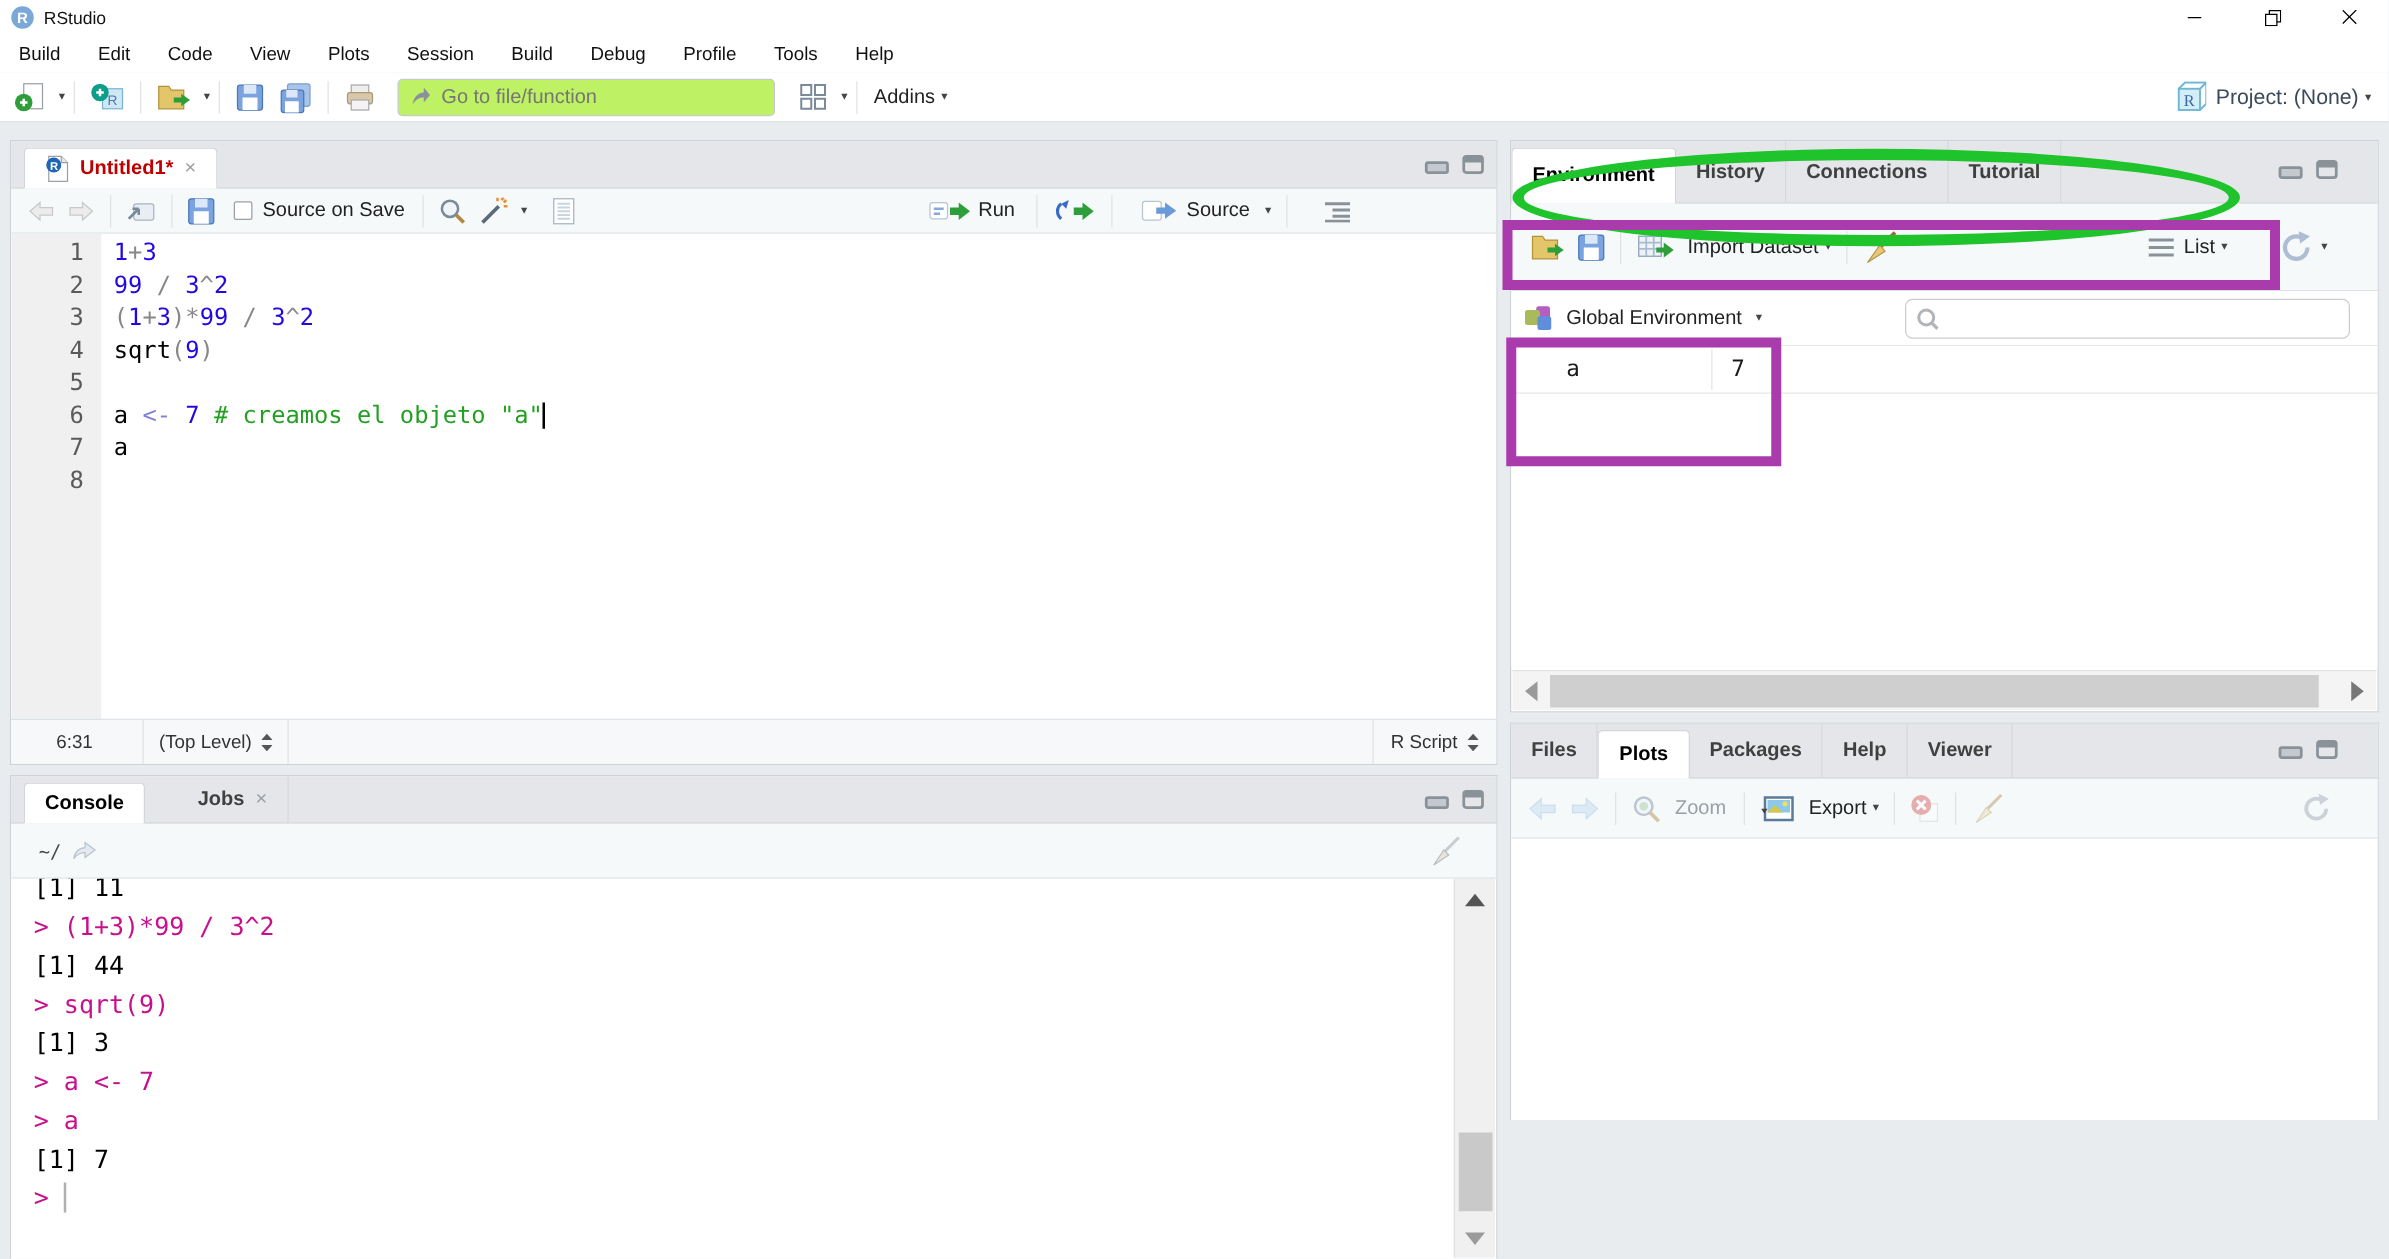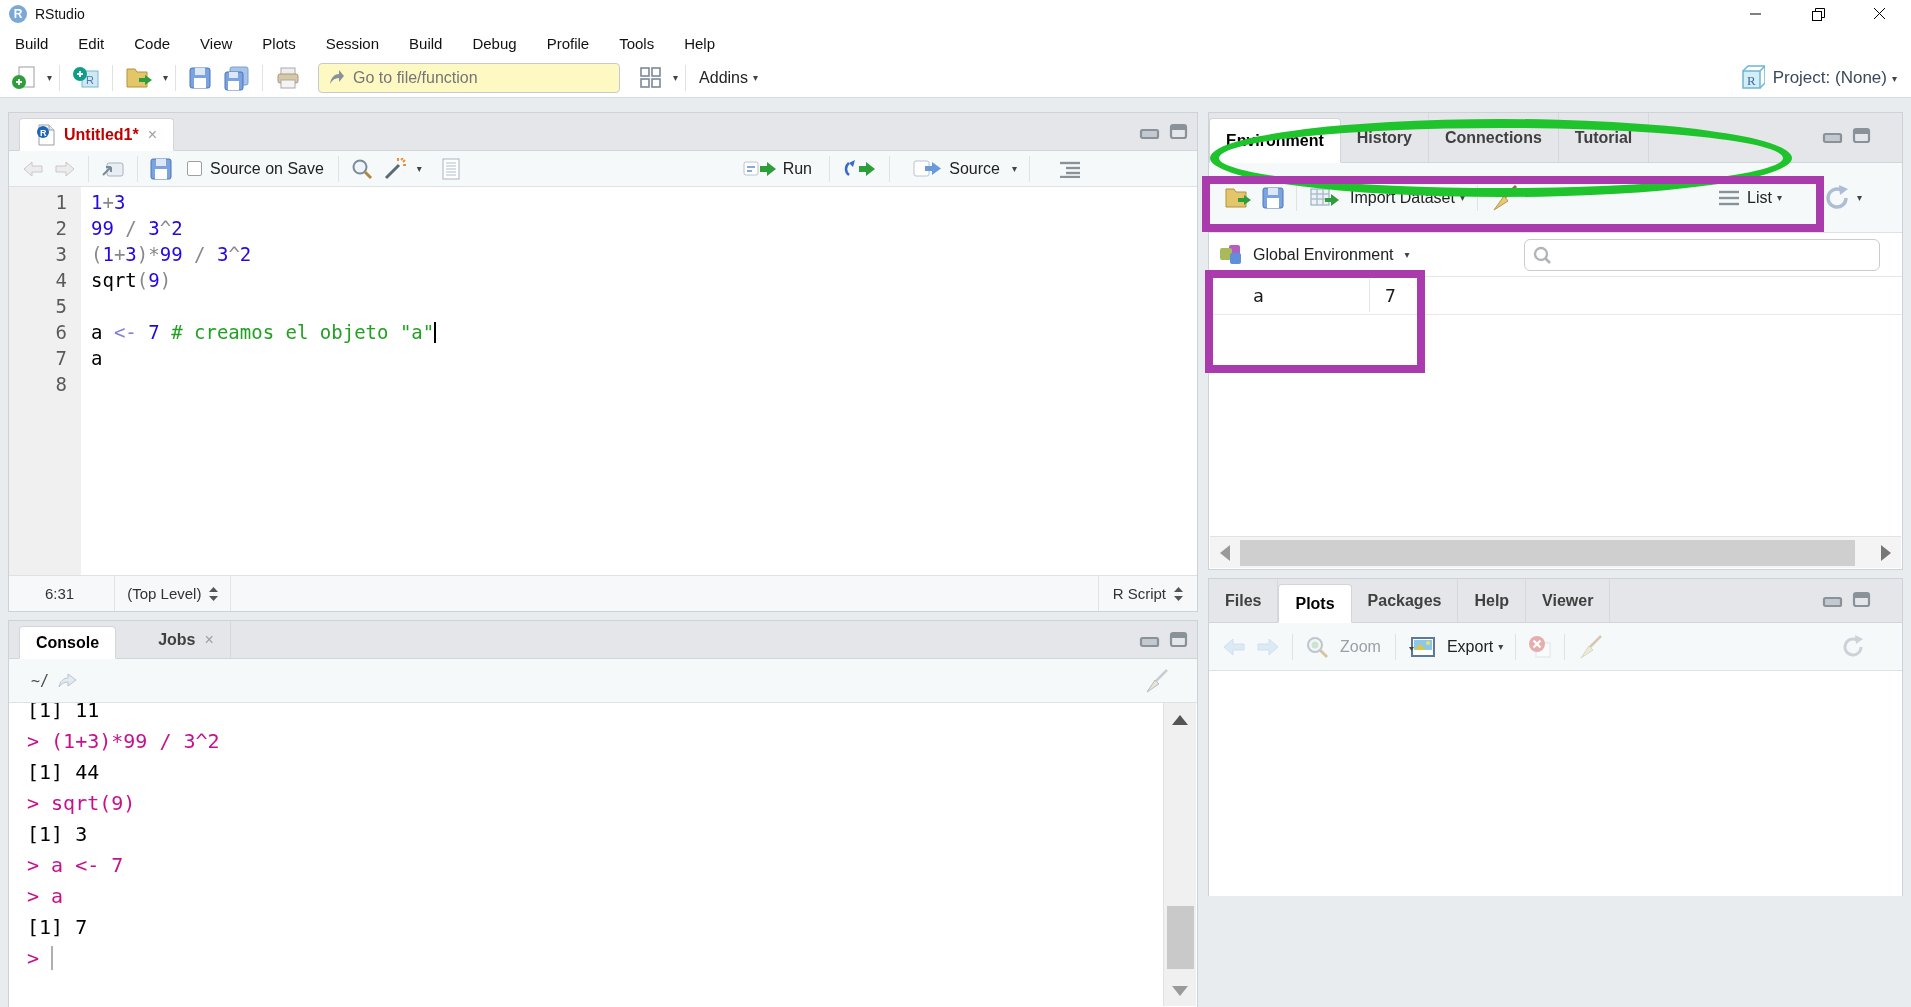--- a/index.html
+++ b/index.html
@@ -21,21 +21,21 @@
   .win-btn { width:62px; height:28px; display:flex; align-items:center; justify-content:center; }
 
   .menubar { position:absolute; left:0; top:28px; width:1911px; height:30px; background:#fff; display:flex; align-items:center; }
   .menu-item { padding:0 15px; font-size:15px; color:#111; height:30px; display:flex; align-items:center; }
 
   .main-toolbar { position:absolute; left:0; top:58px; width:1911px; height:40px; background:#fff; border-bottom:1px solid #d8dcdf;
     display:flex; align-items:center; }
   .tb-group { display:flex; align-items:center; height:100%; }
   .tb-sep { width:1px; height:26px; background:#e0e3e6; margin:0 7px; }
   .tb-ic { display:flex; align-items:center; justify-content:center; padding:0 5px; height:100%; }
-  .goto-box { width:302px; height:30px; border:1px solid #c6cacd; border-radius:4px; background:#fef9c3; margin-left:12px;
+  .goto-box { width:302px; height:30px; border:1px solid #c6cacd; border-radius:4px; background:#bef264; margin-left:12px;
     display:flex; align-items:center; padding:0 8px; }
   .goto-box input { border:none; outline:none; font-size:16px; color:#808080; width:240px; margin-left:8px;
     font-family:"Liberation Sans",sans-serif; background:transparent; }
   .addins-label { font-size:16px; color:#222; margin-left:6px; }
   .project-sel { position:absolute; right:14px; top:58px; height:40px; display:flex; align-items:center; }
   .project-label { font-size:17px; color:#3a4a5a; margin-left:8px; }
 
   
   .pane { position:absolute; background:#fff; border:1px solid #cdd2d8; }
   .tabstrip { position:absolute; left:0; top:0; width:100%; background:#e4e6e9; border-bottom:1px solid #d2d6da; display:flex; align-items:flex-end; }

